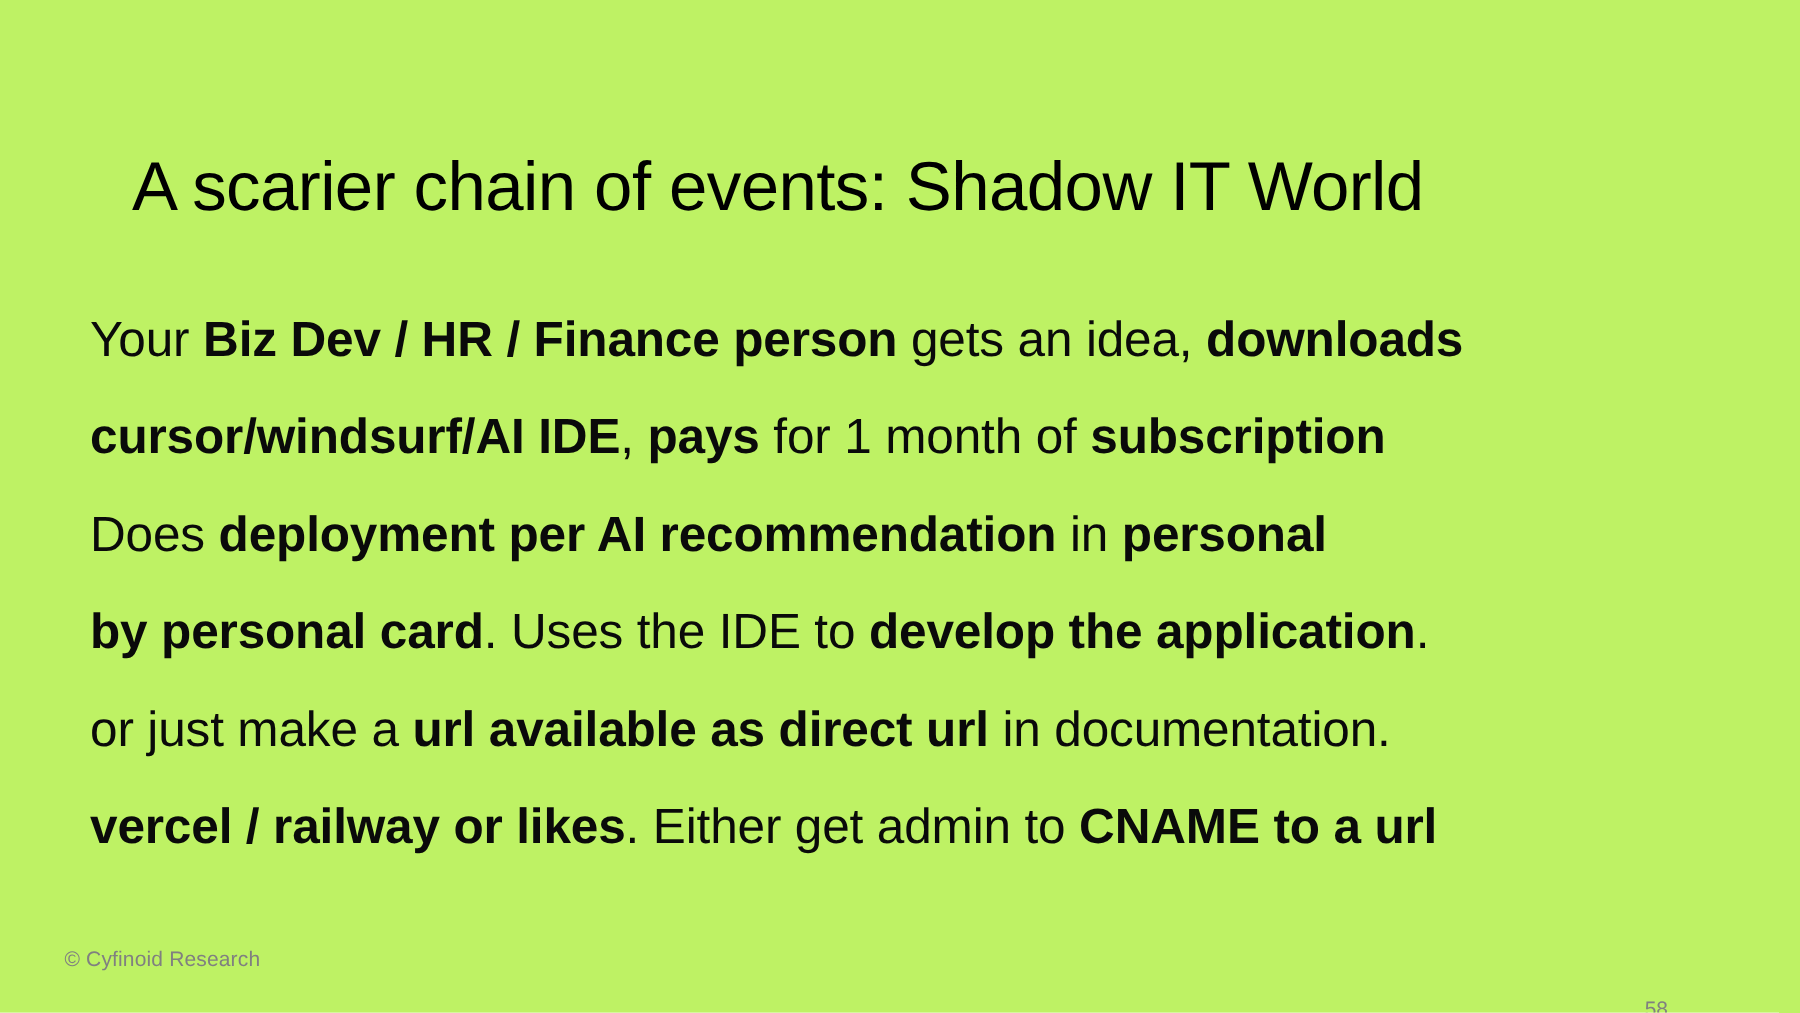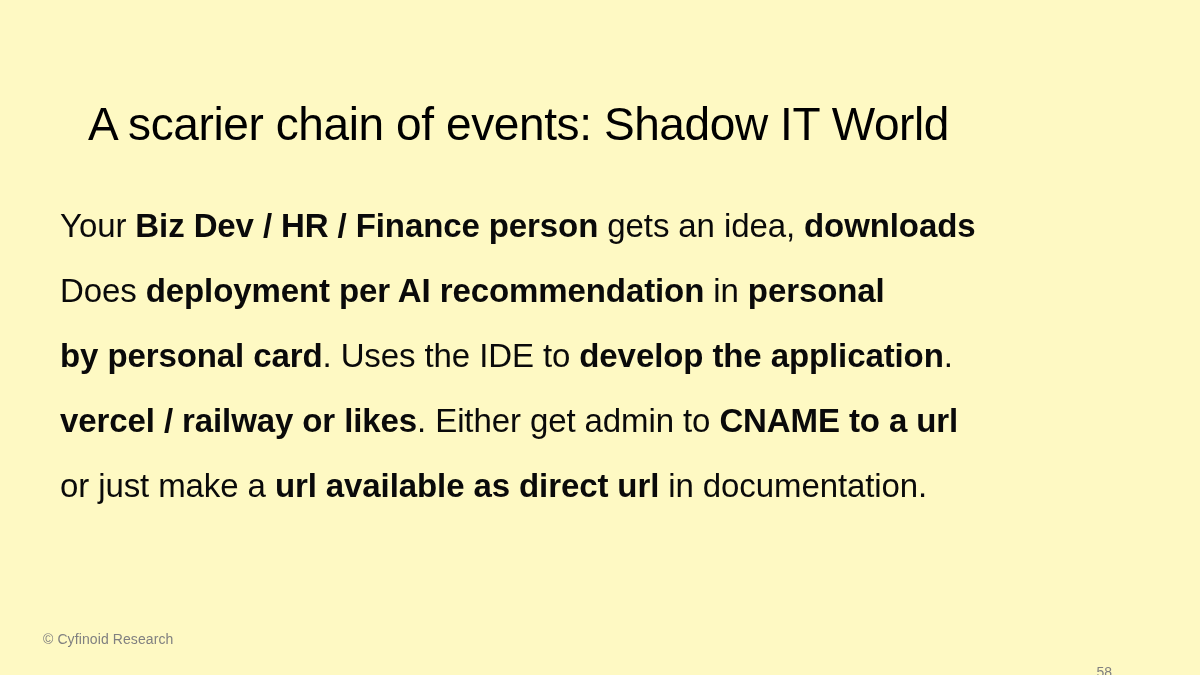--- a/index.html
+++ b/index.html
@@ -12,21 +12,21 @@
     background: #ffffff;
     font-family: "Liberation Sans", sans-serif;
     -webkit-font-smoothing: antialiased;
     overflow: hidden;
   }
 
   .slide {
     position: relative;
     width: 1200px;
     height: 675px;
-    background: #fef9c3;
+    background: #bef264;
     box-sizing: border-box;
   }
 
   
   .slide-title {
     position: absolute;
     left: 88px;
     top: 66px;
     width: 1030px;
     font-size: 46px;
@@ -92,24 +92,25 @@
 </head>
 <body>
 
 <div class="slide">
 
   <h1 class="slide-title">A scarier chain of events: Shadow IT World</h1>
 
   <div class="body-block">
 
   <div class="body-line"><span>Your </span><b>Biz Dev / HR / Finance person</b><span> gets an idea, </span><b>downloads</b></div>
+      <div class="body-line"><b>cursor/windsurf/AI IDE</b><span>, </span><b>pays</b><span> for 1 month of </span><b>subscription</b></div>
       <div class="body-line"><span>Does </span><b>deployment per AI recommendation</b><span> in </span><b>personal</b></div>
       <div class="body-line"><b>by personal card</b><span>. Uses the IDE to </span><b>develop the application</b><span>.</span></div>
+      <div class="body-line"><span>or just make a </span><b>url available as direct url</b><span> in documentation.</span></div>
       <div class="body-line"><b>vercel / railway or likes</b><span>. Either get admin to </span><b>CNAME to a url</b></div>
-      <div class="body-line"><span>or just make a </span><b>url available as direct url</b><span> in documentation.</span></div>
     </div>
 
   <div class="footer">
     <div class="footer-credit">© Cyfinoid Research</div>
     <div class="footer-page">58</div>
   </div>
 
 </div>
 
 </body></html>

